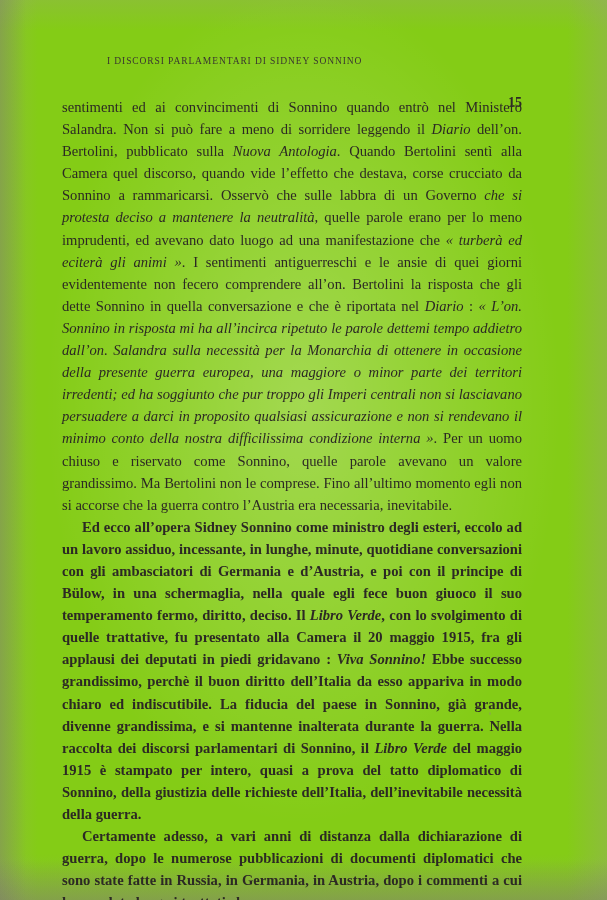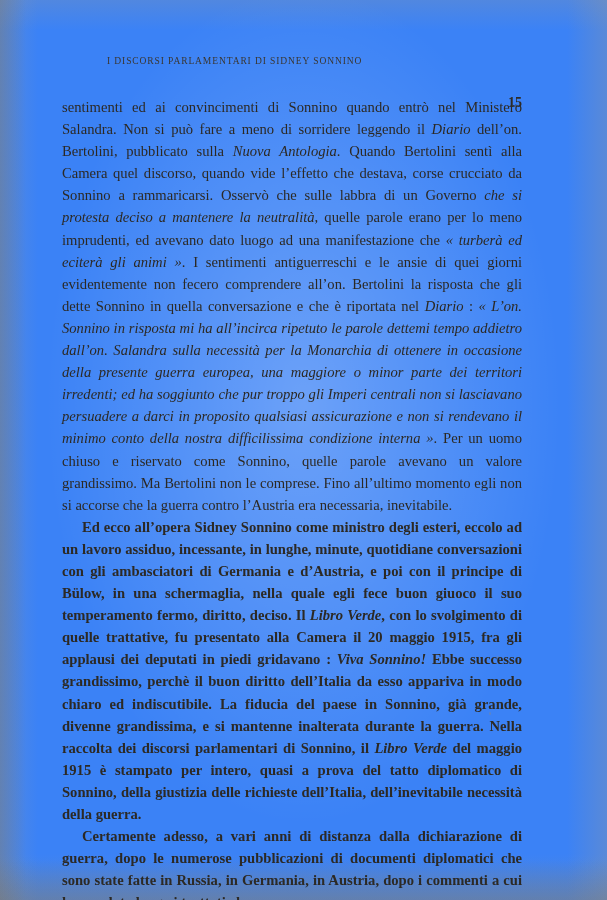--- a/index.html
+++ b/index.html
@@ -4,21 +4,21 @@
 <style>
   html, body {
     margin: 0;
     padding: 0;
     background: #b8b8b8;
   }
   .page {
     position: relative;
     width: 607px;
     height: 900px;
-    background: #3b82f6;
+    background: #84cc16;
     overflow: hidden;
     box-sizing: border-box;
   }
   
   .page::before {
     content: "";
     position: absolute;
     inset: 0;
     pointer-events: none;
     background:

